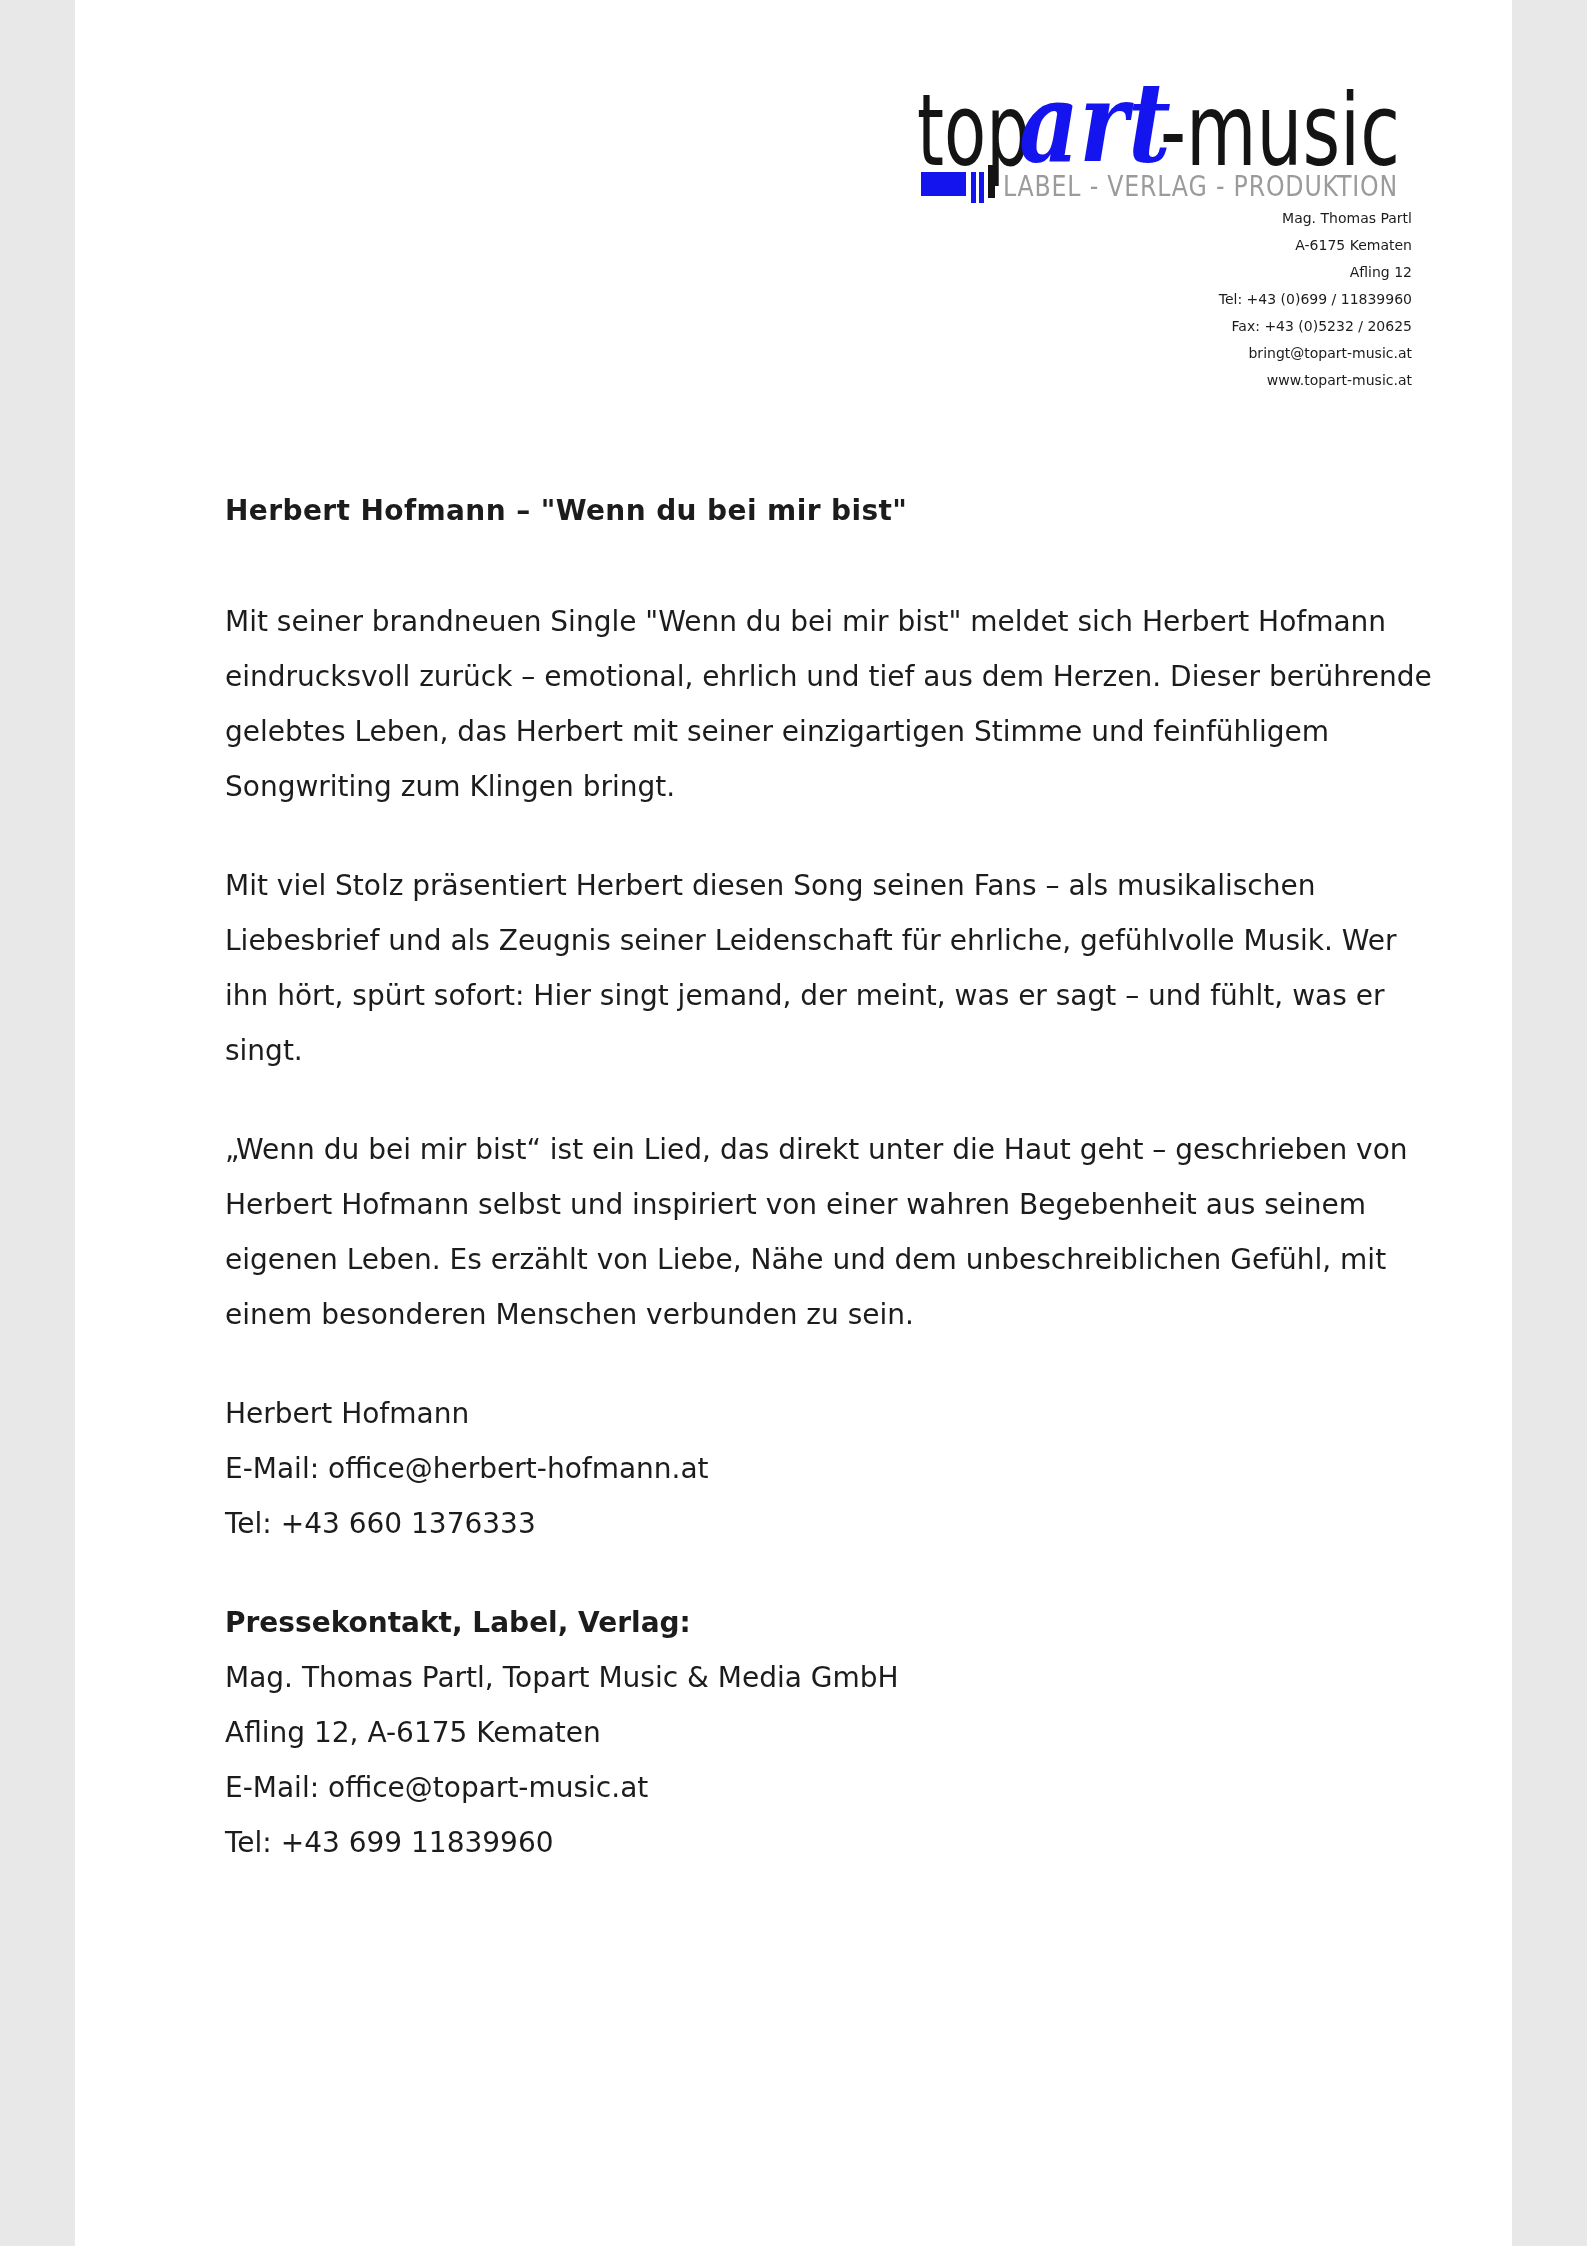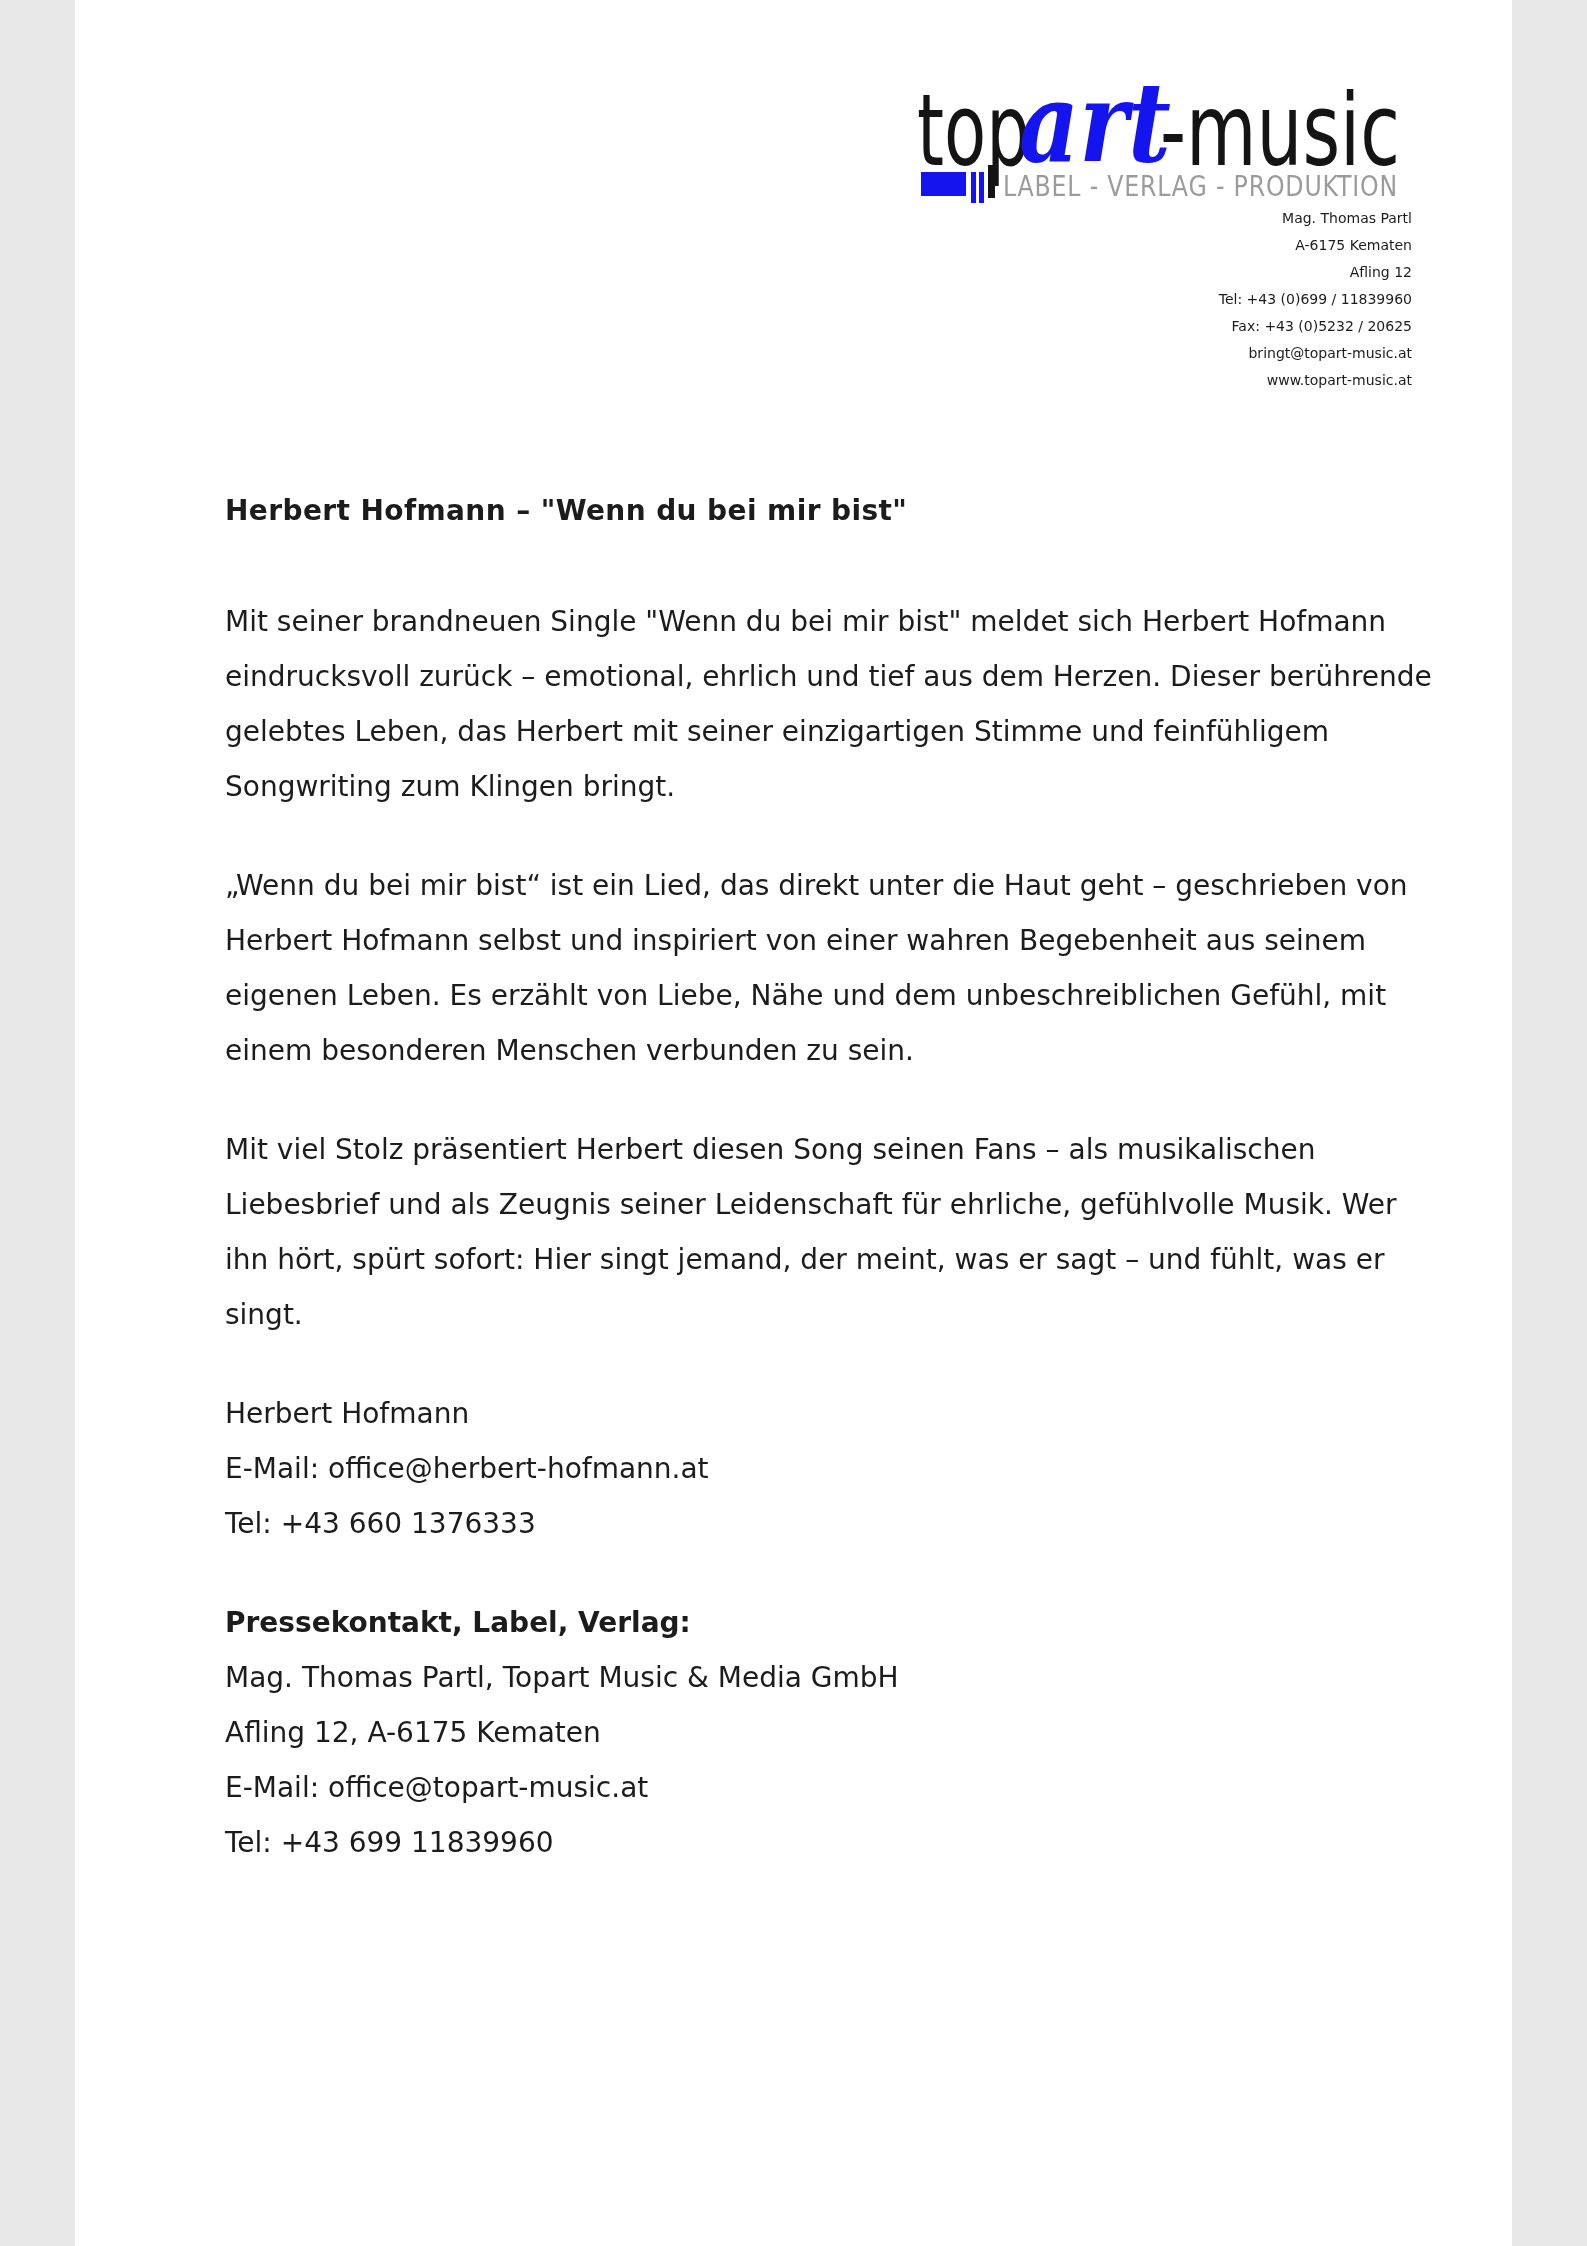--- a/index.html
+++ b/index.html
@@ -97,31 +97,31 @@
     <div class="headline">Herbert Hofmann – "Wenn du bei mir bist"</div>
 
     <div class="para">
       <div class="bline">Mit seiner brandneuen Single "Wenn du bei mir bist" meldet sich Herbert Hofmann</div>
       <div class="bline">eindrucksvoll zurück – emotional, ehrlich und tief aus dem Herzen. Dieser berührende</div>
       <div class="bline">gelebtes Leben, das Herbert mit seiner einzigartigen Stimme und feinfühligem</div>
       <div class="bline">Songwriting zum Klingen bringt.</div>
     </div>
 
     <div class="para">
+      <div class="bline">Mit viel Stolz präsentiert Herbert diesen Song seinen Fans – als musikalischen</div>
+      <div class="bline">Liebesbrief und als Zeugnis seiner Leidenschaft für ehrliche, gefühlvolle Musik. Wer</div>
+      <div class="bline">ihn hört, spürt sofort: Hier singt jemand, der meint, was er sagt – und fühlt, was er</div>
+      <div class="bline">singt.</div>
+    </div>
+
+    <div class="para">
       <div class="bline">„Wenn du bei mir bist“ ist ein Lied, das direkt unter die Haut geht – geschrieben von</div>
       <div class="bline">Herbert Hofmann selbst und inspiriert von einer wahren Begebenheit aus seinem</div>
       <div class="bline">eigenen Leben. Es erzählt von Liebe, Nähe und dem unbeschreiblichen Gefühl, mit</div>
       <div class="bline">einem besonderen Menschen verbunden zu sein.</div>
-    </div>
-
-    <div class="para">
-      <div class="bline">Mit viel Stolz präsentiert Herbert diesen Song seinen Fans – als musikalischen</div>
-      <div class="bline">Liebesbrief und als Zeugnis seiner Leidenschaft für ehrliche, gefühlvolle Musik. Wer</div>
-      <div class="bline">ihn hört, spürt sofort: Hier singt jemand, der meint, was er sagt – und fühlt, was er</div>
-      <div class="bline">singt.</div>
     </div>
 
     <div class="section">
       <div class="bline">Herbert Hofmann</div>
       <div class="bline">E-Mail: office@herbert-hofmann.at</div>
       <div class="bline">Tel: +43 660 1376333</div>
     </div>
 
     <div class="section">
       <div class="heading">Pressekontakt, Label, Verlag:</div>

